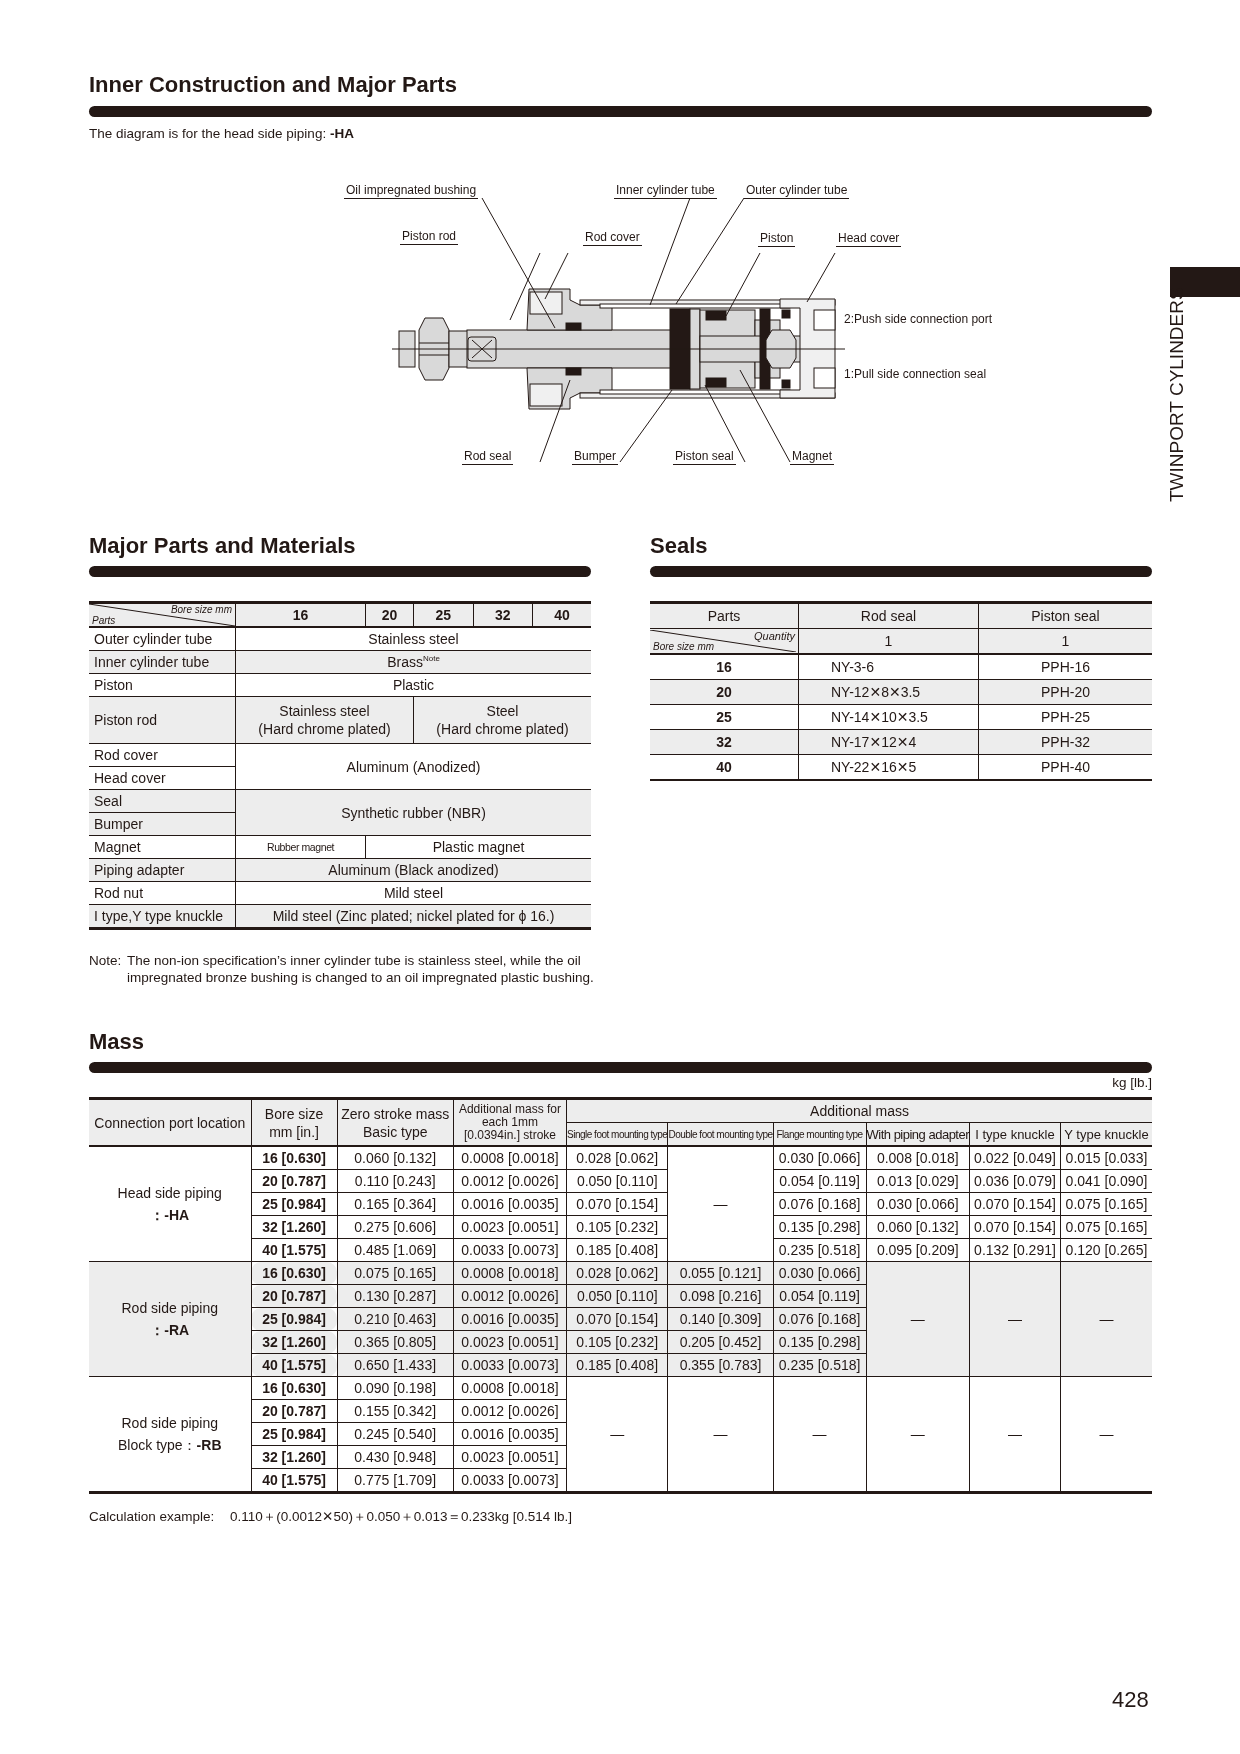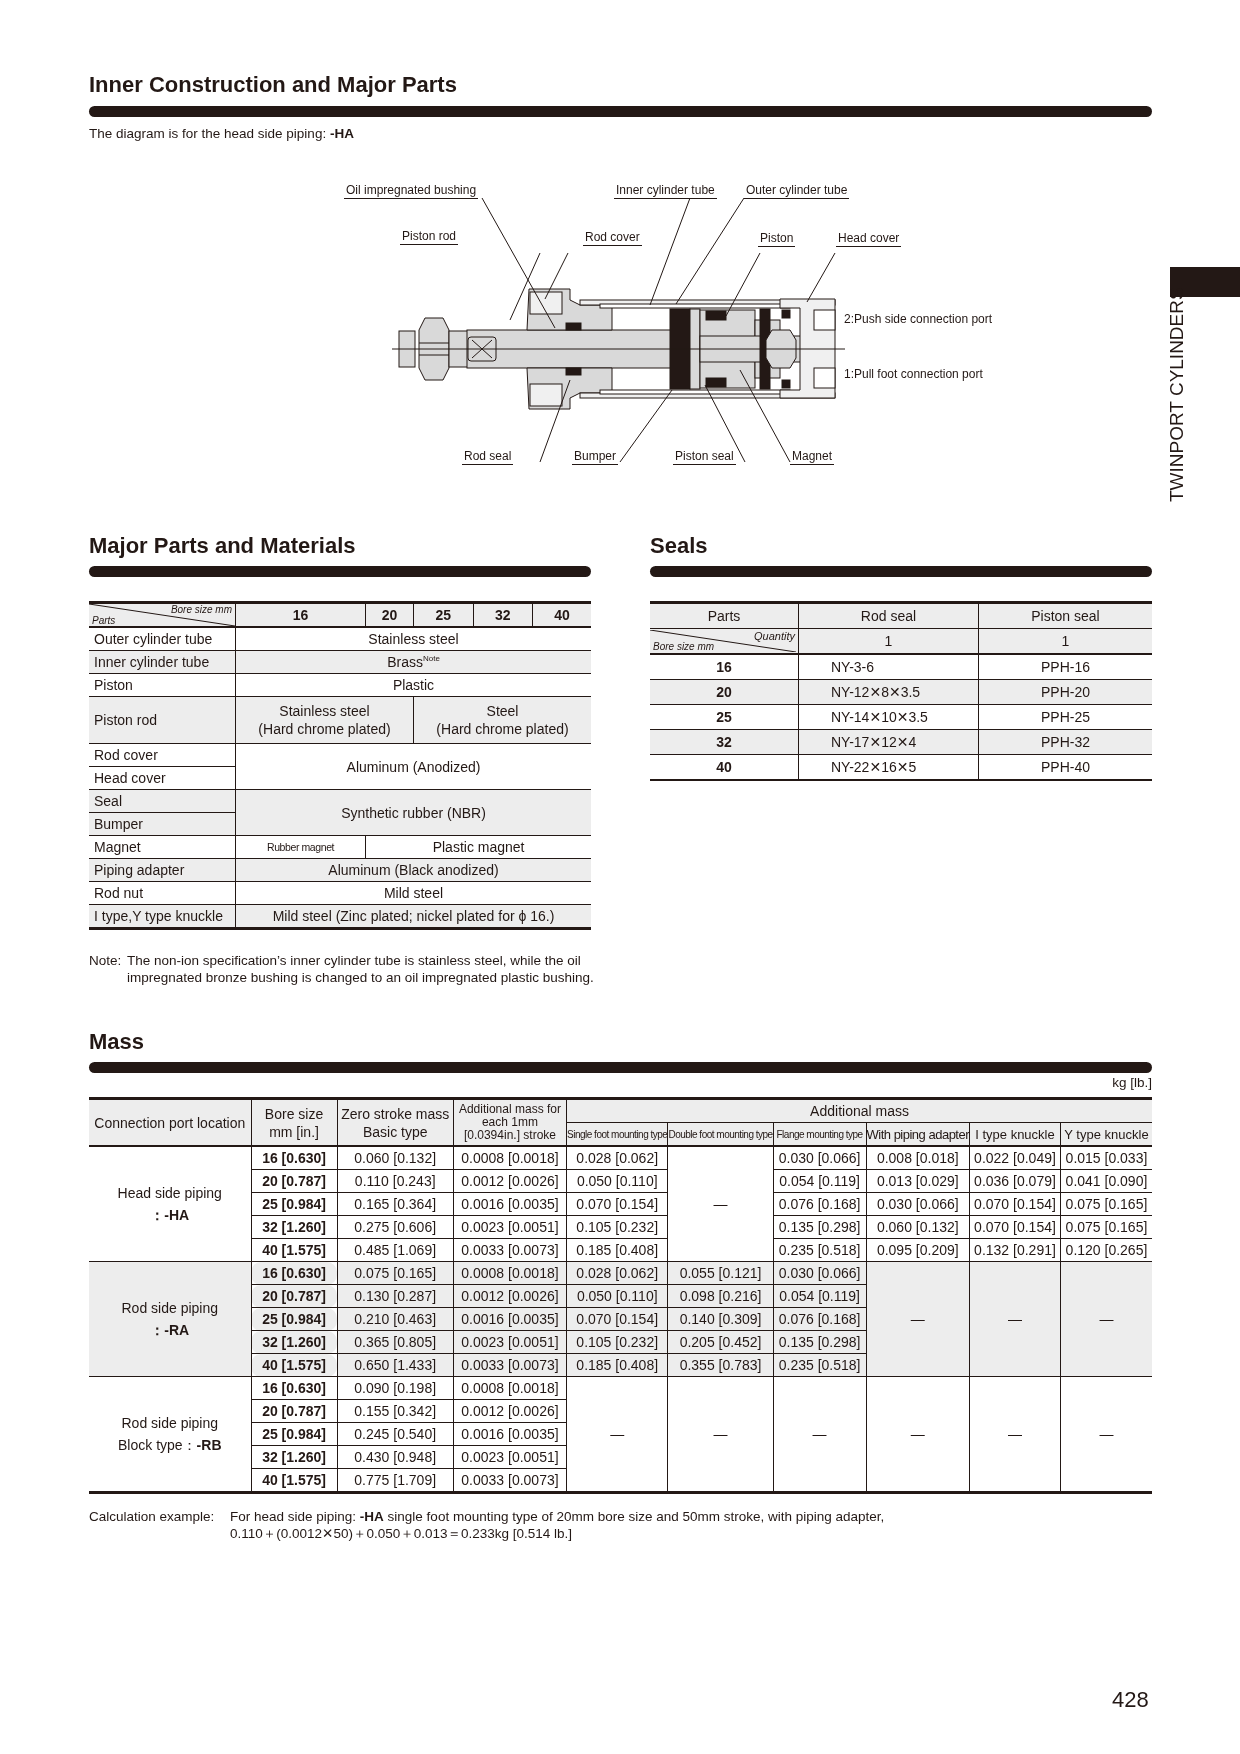--- a/index.html
+++ b/index.html
@@ -122,21 +122,21 @@
   <div class="dlabel" style="left:744px;top:183px;">Outer cylinder tube</div>
   <div class="dlabel" style="left:400px;top:229px;">Piston rod</div>
   <div class="dlabel" style="left:583px;top:230px;">Rod cover</div>
   <div class="dlabel" style="left:758px;top:231px;">Piston</div>
   <div class="dlabel" style="left:836px;top:231px;">Head cover</div>
   <div class="dlabel" style="left:462px;top:449px;">Rod seal</div>
   <div class="dlabel" style="left:572px;top:449px;">Bumper</div>
   <div class="dlabel" style="left:673px;top:449px;">Piston seal</div>
   <div class="dlabel" style="left:790px;top:449px;">Magnet</div>
   <div class="plabel" style="left:844px;top:312px;">2:Push side connection port</div>
-  <div class="plabel" style="left:844px;top:367px;">1:Pull foot connection port</div>
+  <div class="plabel" style="left:844px;top:367px;">1:Pull side connection seal</div>
 </div>
 
 <div class="side-tab"></div>
 <div class="side-label">
     <span>TWINPORT CYLINDERS</span>
   </div>
 
 <h2 class="abs" style="left:89px;top:533px;">Major Parts and Materials</h2>
 <div class="bar" style="left:89px;top:566px;width:502px;"></div>
 
@@ -431,19 +431,18 @@
     <td>0.775 [1.709]</td>
     <td>0.0033 [0.0073]</td>
   </tr>
 </tbody>
   </table>
 
 <div class="abs note" style="left:89px;top:1508px;">
   <div style="display:flex;">
     <span style="width:141px;flex:none;">Calculation example:</span>
     <div>
-      <div><span>For head side piping: </span><b>-HA</b><span> single foot mounting type of 20mm bore size and 50mm stroke, with piping adapter,</span></div>
       <div>0.110＋(0.0012✕50)＋0.050＋0.013＝0.233kg [0.514 lb.]</div>
     </div>
   </div>
 </div>
 
 <div class="abs pg" style="left:1112px;top:1687px;">428</div>
 
 </body></html>

